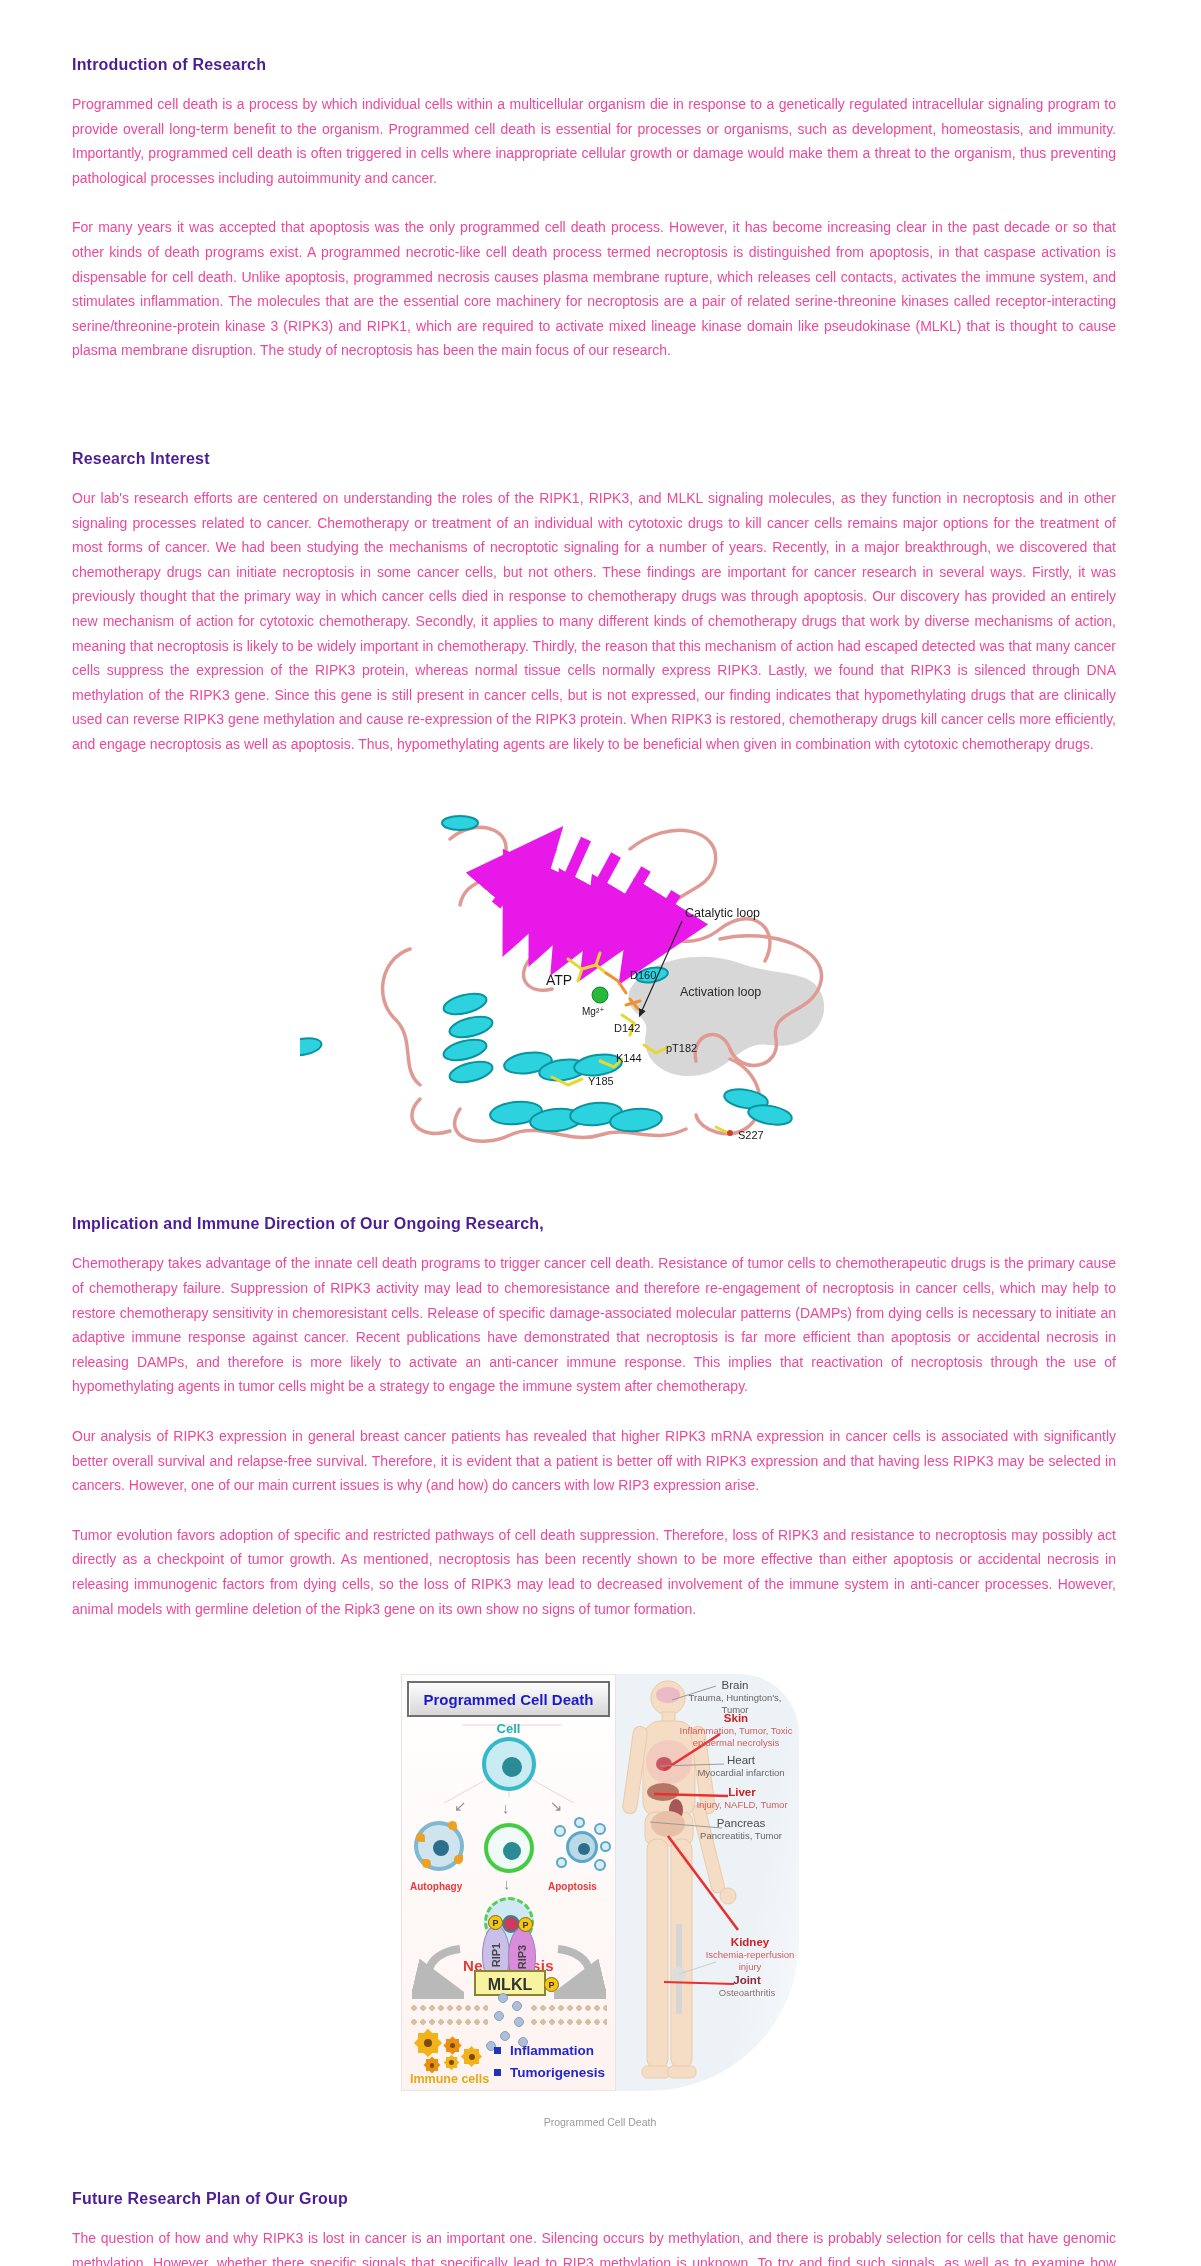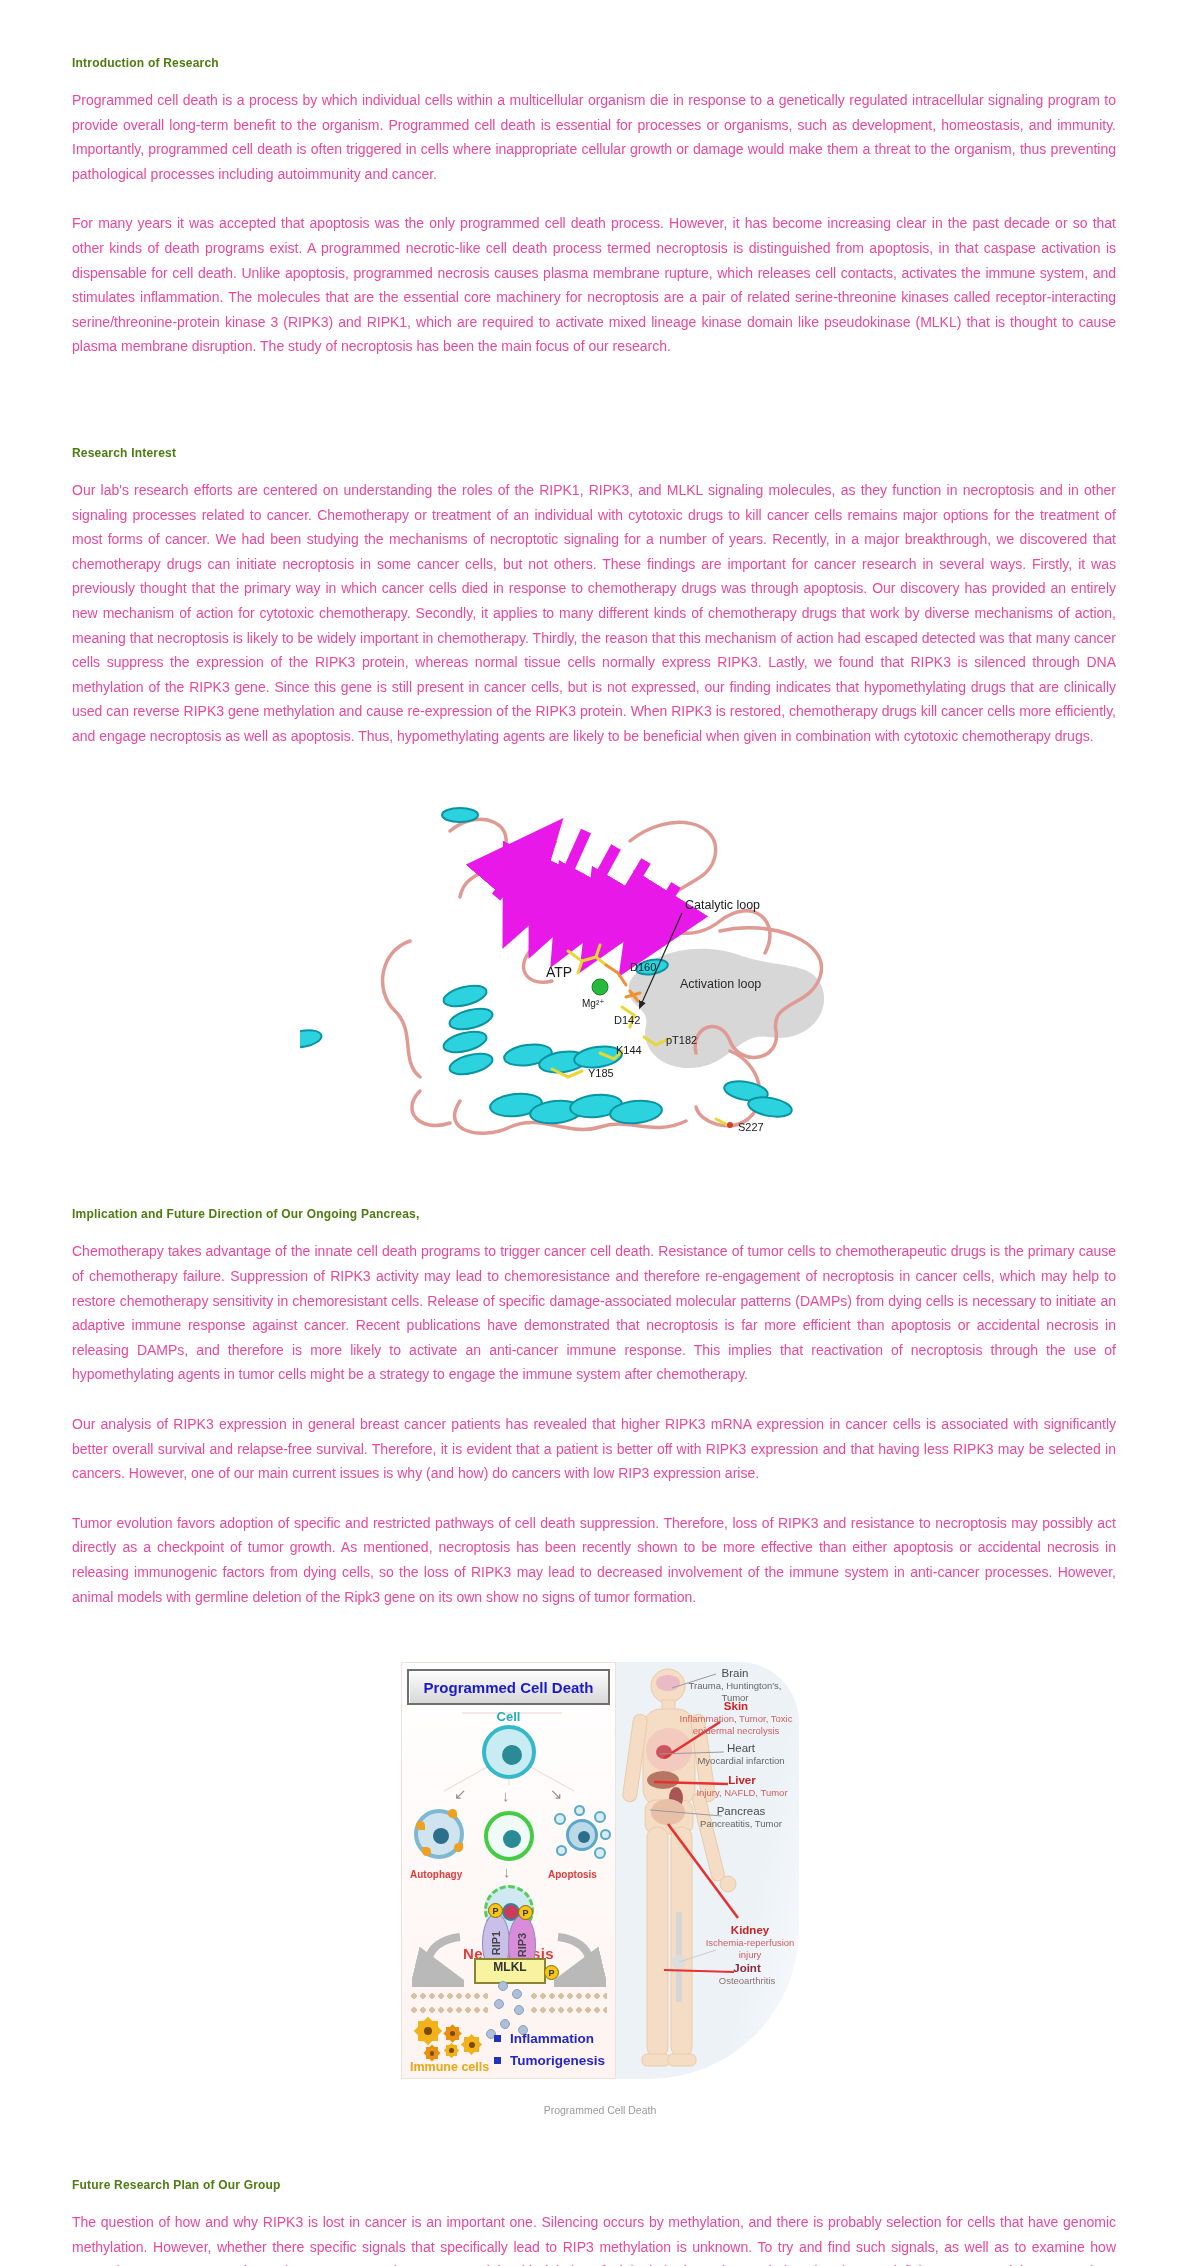--- a/index.html
+++ b/index.html
@@ -1,18 +1,18 @@
 <!DOCTYPE html>
 <html><head>
 <meta charset="utf-8">
 <style>
   html,body{margin:0;padding:0;background:#ffffff;}
   body{width:1201px;height:2266px;overflow:hidden;font-family:"Liberation Sans","DejaVu Sans",sans-serif;color:#3b3b3b;}
   .page{padding:56px 73px 0 72px;}
-  h2.sec{font-size:12px;font-weight:bold;color:#4d7c0f;margin:0 0 18px 0;letter-spacing:.2px;}
+  h2.sec{font-size:16px;font-weight:bold;color:#4c1d95;margin:0 0 18px 0;letter-spacing:.2px;}
   p.body{font-size:14px;line-height:24.6px;text-align:justify;margin:0 12px 25px 0;color:#ec4899;}
   .gap-lg{height:62px;}
   .gap-md{height:28px;}
   .figwrap{text-align:center;}
   .figcap{font-size:10.5px;color:#9a9a9a;margin-top:22px;}
 
   
   .pcd{position:relative;width:398px;height:420px;margin:0 auto;text-align:left;}
   .pcd-left{position:absolute;left:0;top:0;width:215px;height:417px;background:linear-gradient(#ffffff,#fdf3f0);border:1px solid #eee2de;box-sizing:border-box;}
   .pcd-right{position:absolute;left:215px;top:0;width:183px;height:417px;background:linear-gradient(100deg,#edf2f7 70%,#f7fafc);border-radius:0 60px 150px 0;overflow:hidden;}
@@ -20,21 +20,21 @@
   .titlebox span{color:#1a1acc;font-weight:bold;font-size:15px;}
   .lbl-teal{position:absolute;left:0;right:0;top:46px;text-align:center;color:#1fb2b2;font-weight:bold;font-size:13px;}
   .cellc{position:absolute;border-radius:50%;box-sizing:border-box;}
   .nucleus{position:absolute;border-radius:50%;background:#2a8a96;}
   .arrow{position:absolute;color:#8f8f8f;font-size:15px;}
   .lbl-red{position:absolute;color:#e83a3a;font-weight:bold;font-size:10px;}
   .necro{position:absolute;left:0;right:0;top:218px;text-align:center;color:#e83a3a;font-weight:bold;font-size:15px;letter-spacing:.4px;}
   .ripoval{position:absolute;width:26px;height:58px;border-radius:50%;display:flex;align-items:center;justify-content:center;border:1px solid #9a86b8;}
   .ripoval span{transform:rotate(-90deg);font-weight:bold;font-size:11px;color:#444;}
   .pcirc{position:absolute;width:13px;height:13px;border-radius:50%;background:#f5c518;border:1px solid #8a6d00;font-size:9px;font-weight:bold;color:#333;display:flex;align-items:center;justify-content:center;}
-  .mlkl{position:absolute;left:72px;top:295px;width:68px;height:22px;background:#f7f3a0;border:2px solid #8a8430;display:flex;align-items:flex-start;justify-content:center;font-weight:bold;font-size:12px;color:#333;}
+  .mlkl{position:absolute;left:72px;top:295px;width:68px;height:22px;background:#f7f3a0;border:2px solid #8a8430;display:flex;align-items:flex-end;justify-content:center;font-weight:bold;font-size:16px;color:#333;}
   .membrane{position:absolute;top:328px;height:24px;background:radial-gradient(circle at 4px 5px,#d9bfa0 2.6px,rgba(0,0,0,0) 3px),radial-gradient(circle at 4px 19px,#d9bfa0 2.6px,rgba(0,0,0,0) 3px);background-size:9px 24px;}
   .bluedot{position:absolute;width:8px;height:8px;border-radius:50%;background:#aebfd8;border:1px solid #8aa0c0;}
   .bullets{position:absolute;left:92px;top:368px;}
   .bullets div{color:#2226cc;font-weight:bold;font-size:13.5px;margin-bottom:7px;position:relative;padding-left:16px;}
   .bullets div::before{content:"";position:absolute;left:0;top:4px;width:7px;height:7px;background:#2233bb;}
   .immune-lbl{position:absolute;left:8px;top:397px;color:#e8a816;font-weight:bold;font-size:12.5px;}
   .star{position:absolute;background:#f2b21a;}
   .star::before{content:"";position:absolute;inset:0;background:inherit;transform:rotate(45deg);}
   .star::after{content:"";position:absolute;left:30%;top:30%;width:40%;height:40%;border-radius:50%;background:#7a4a10;}
   .organ{position:absolute;text-align:center;}
@@ -140,21 +140,21 @@
       <text x="314" y="223" font-size="11" fill="#1a1a1a">D142</text>
       <text x="366" y="243" font-size="11" fill="#1a1a1a">pT182</text>
       <text x="316" y="253" font-size="11" fill="#1a1a1a">K144</text>
       <text x="288" y="276" font-size="11" fill="#1a1a1a">Y185</text>
       <text x="438" y="330" font-size="11" fill="#1a1a1a">S227</text>
     </svg>
   </div>
 
   <div class="gap-lg"></div>
 
-  <h2 class="sec">Implication and Future Direction of Our Ongoing Pancreas,</h2>
+  <h2 class="sec">Implication and Immune Direction of Our Ongoing Research,</h2>
   <p class="body">Chemotherapy takes advantage of the innate cell death programs to trigger cancer cell death. Resistance of tumor cells to chemotherapeutic drugs is the primary cause of chemotherapy failure. Suppression of RIPK3 activity may lead to chemoresistance and therefore re-engagement of necroptosis in cancer cells, which may help to restore chemotherapy sensitivity in chemoresistant cells. Release of specific damage-associated molecular patterns (DAMPs) from dying cells is necessary to initiate an adaptive immune response against cancer. Recent publications have demonstrated that necroptosis is far more efficient than apoptosis or accidental necrosis in releasing DAMPs, and therefore is more likely to activate an anti-cancer immune response. This implies that reactivation of necroptosis through the use of hypomethylating agents in tumor cells might be a strategy to engage the immune system after chemotherapy.</p>
   <p class="body">Our analysis of RIPK3 expression in general breast cancer patients has revealed that higher RIPK3 mRNA expression in cancer cells is associated with significantly better overall survival and relapse-free survival. Therefore, it is evident that a patient is better off with RIPK3 expression and that having less RIPK3 may be selected in cancers. However, one of our main current issues is why (and how) do cancers with low RIP3 expression arise.</p>
   <p class="body">Tumor evolution favors adoption of specific and restricted pathways of cell death suppression. Therefore, loss of RIPK3 and resistance to necroptosis may possibly act directly as a checkpoint of tumor growth. As mentioned, necroptosis has been recently shown to be more effective than either apoptosis or accidental necrosis in releasing immunogenic factors from dying cells, so the loss of RIPK3 may lead to decreased involvement of the immune system in anti-cancer processes. However, animal models with germline deletion of the Ripk3 gene on its own show no signs of tumor formation.</p>
 
   <div class="gap-md"></div>
 
   <div class="figwrap">
     <div class="pcd">
 
       <div class="pcd-left">

